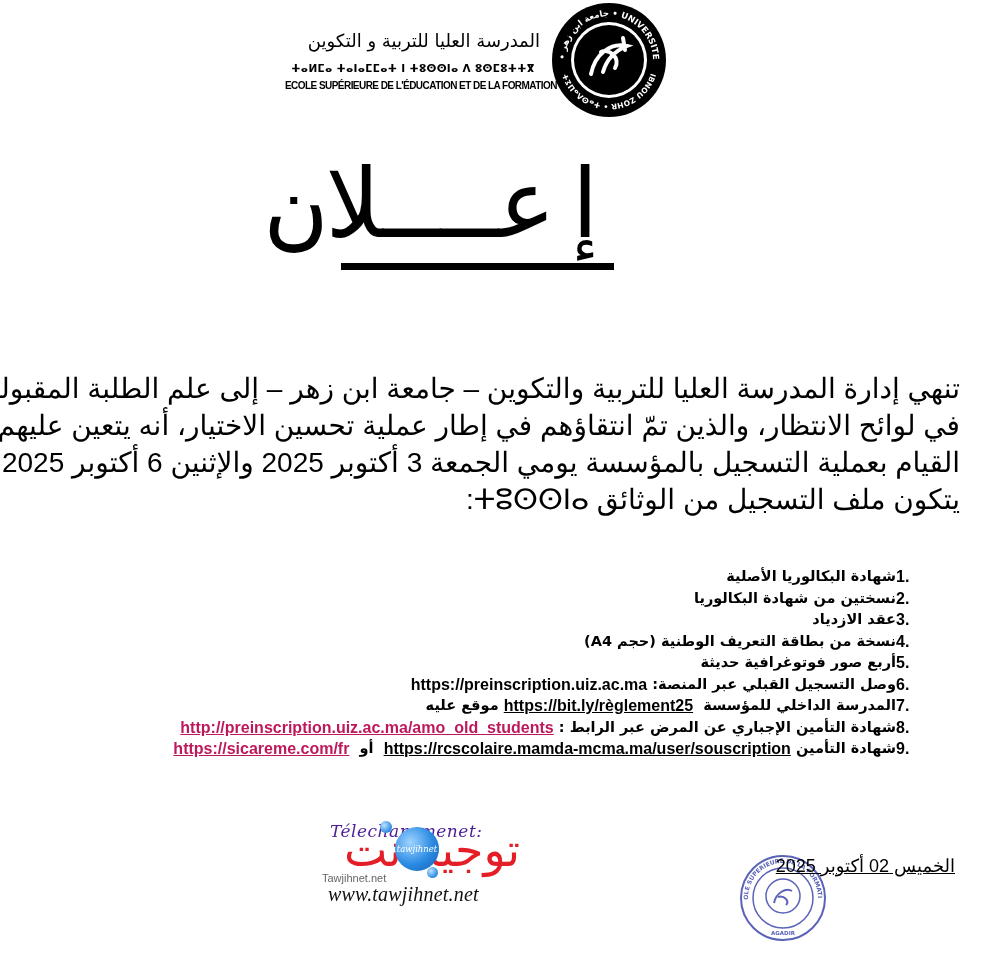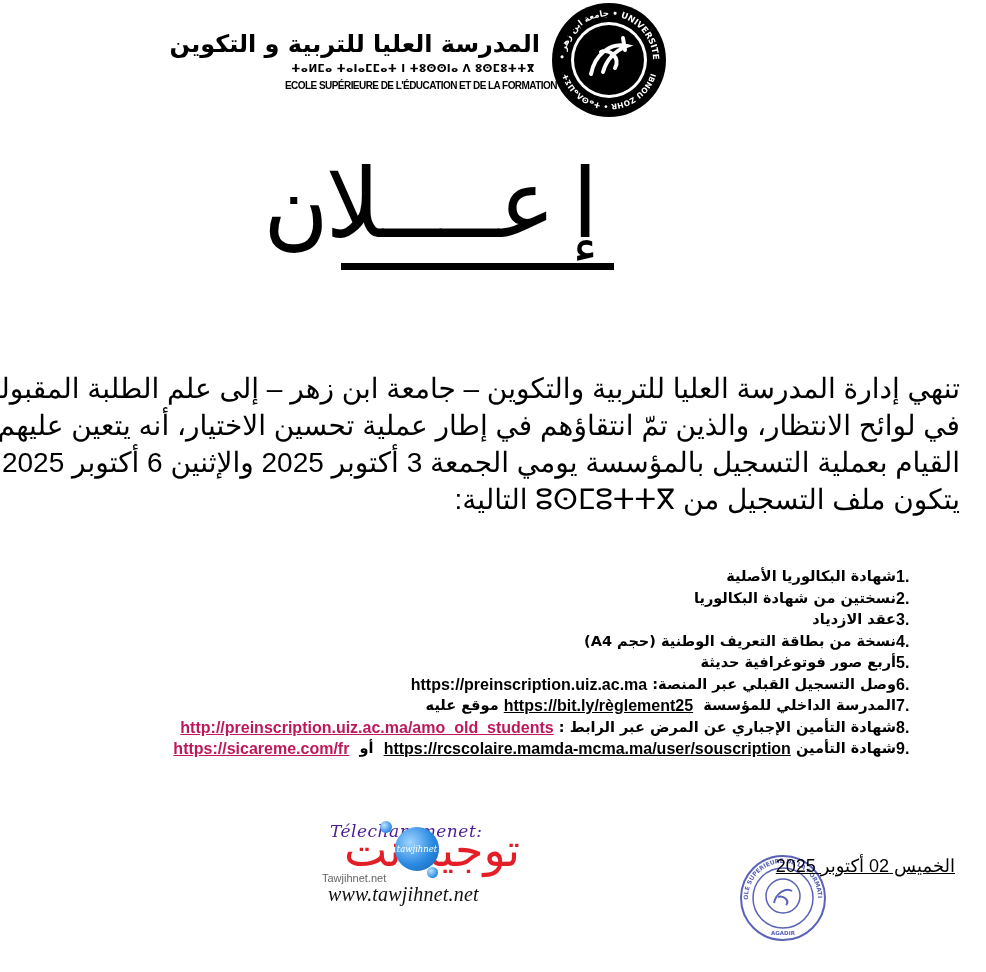--- a/index.html
+++ b/index.html
@@ -4,21 +4,21 @@
 <style>
   html, body { margin: 0; padding: 0; background: #ffffff; }
   body {
     width: 986px; height: 972px; position: relative; overflow: hidden;
     font-family: "DejaVu Sans", "Liberation Sans", sans-serif; color: #000;
   }
 
   
   .school-name-ar {
     position: absolute; left: 288px; top: 30px; width: 252px; text-align: right;
-    font-family: "DejaVu Sans", sans-serif; font-weight: bold; font-size: 24px;
+    font-family: "DejaVu Sans", sans-serif; font-weight: normal; font-size: 18px;
     direction: rtl; letter-spacing: -0.5px; white-space: nowrap;
   }
   .school-name-tif {
     position: absolute; left: 285px; top: 62px; width: 256px; text-align: center;
     font-family: "DejaVu Sans", sans-serif; font-weight: bold; font-size: 10.5px;
     letter-spacing: 0.3px; white-space: nowrap;
   }
   .school-name-fr {
     position: absolute; left: 285px; top: 80px; width: 256px; text-align: center;
     font-family: "Liberation Sans", sans-serif; font-weight: bold; font-size: 10px;
@@ -132,21 +132,21 @@
   </svg>
 </div>
 
 <div class="title">إعــلان</div>
 <div class="title-rule"></div>
 
 <div class="para">
   <span class="line">تنهي إدارة المدرسة العليا للتربية والتكوين – جامعة ابن زهر – إلى علم الطلبة المقبولين</span>
   <span class="line">في لوائح الانتظار، والذين تمّ انتقاؤهم في إطار عملية تحسين الاختيار، أنه يتعين عليهم</span>
   <span class="line">القيام بعملية التسجيل بالمؤسسة يومي الجمعة 3 أكتوبر 2025 والإثنين 6 أكتوبر 2025.</span>
-  <span class="line">يتكون ملف التسجيل من ⵓⵙⵎⵓⵜⵜⴳ التالية:</span>
+  <span class="line">يتكون ملف التسجيل من الوثائق ⵜⵓⵙⵙⵏⴰ:</span>
 </div>
 
 <ol class="doclist">
   <li>
     <span class="num">1.</span>
     <span class="txt">شهادة البكالوريا الأصلية</span>
   </li>
   <li>
     <span class="num">2.</span>
     <span class="txt">نسختين من شهادة البكالوريا</span>

